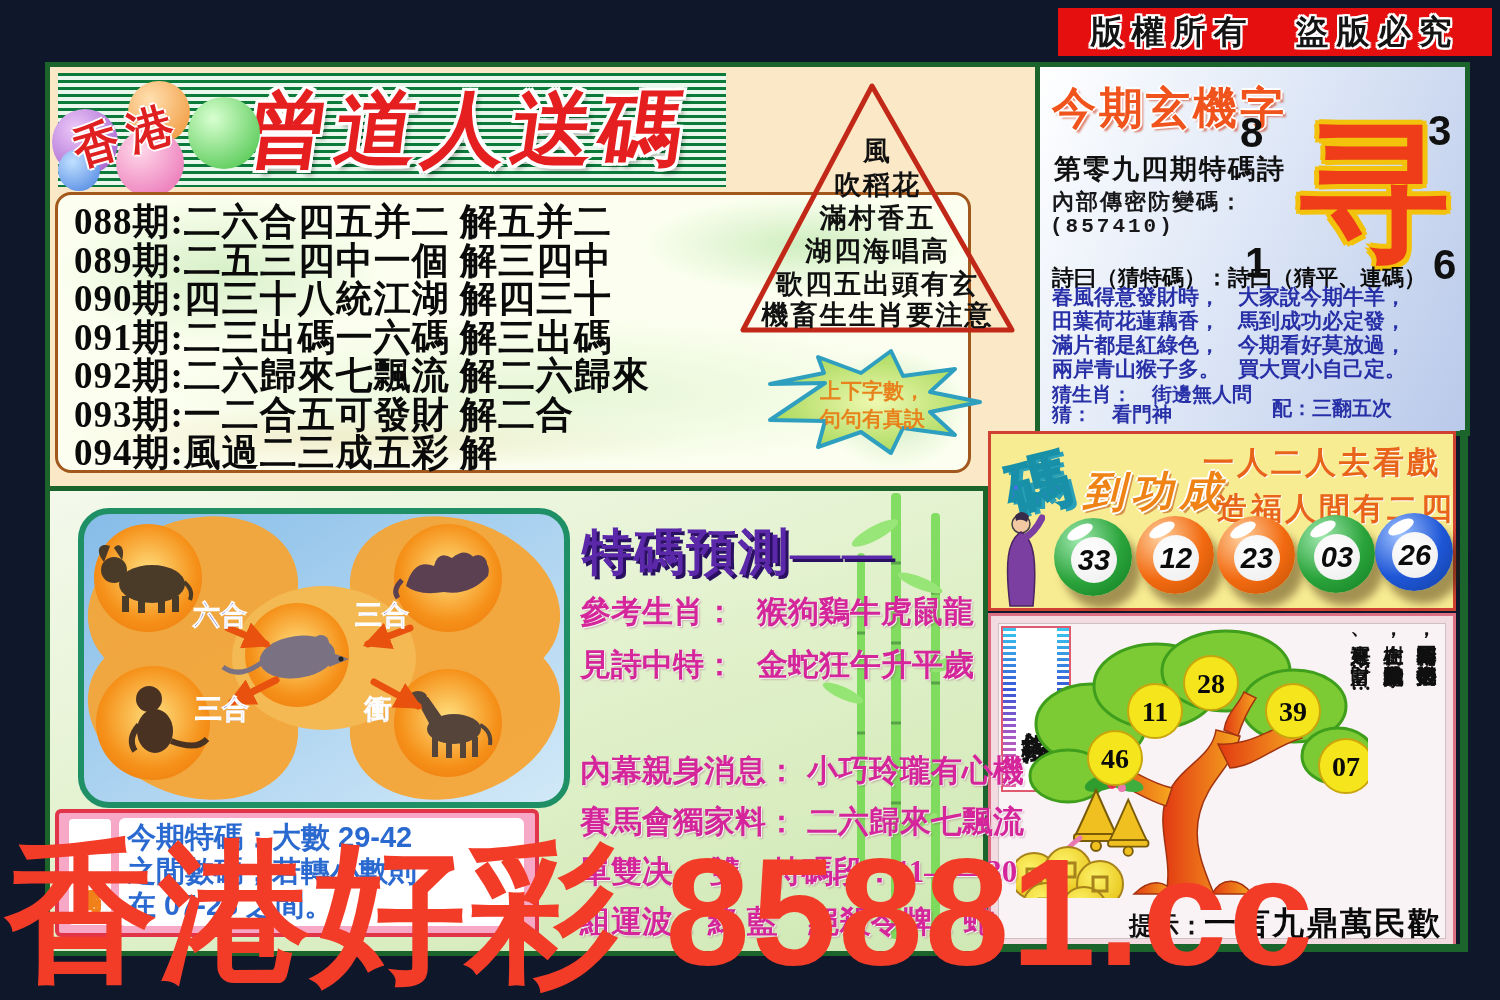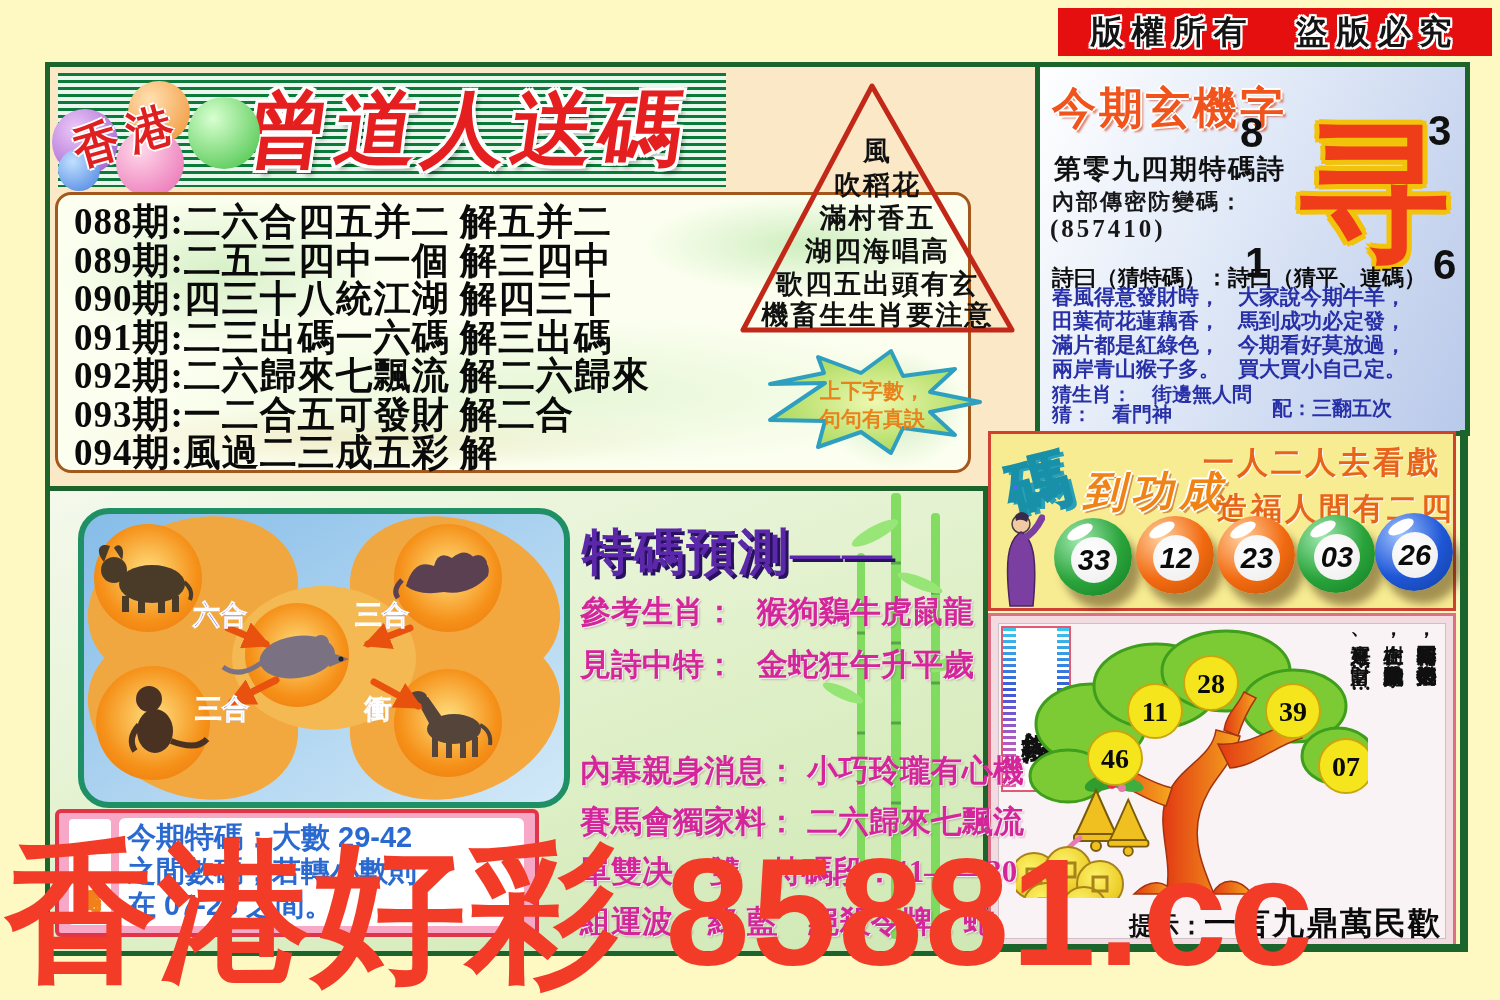--- a/index.html
+++ b/index.html
@@ -1,16 +1,16 @@
 <!DOCTYPE html>
 <html><head>
 <meta charset="utf-8">
 <style>
   html,body{margin:0;padding:0;}
-  #page{position:relative;width:1500px;height:1000px;background:#fef9c3;overflow:hidden;
+  #page{position:relative;width:1500px;height:1000px;background:#0f172a;overflow:hidden;
         font-family:"Liberation Serif",serif;}
   .abs{position:absolute;}
 
   
   #banner{left:1058px;top:8px;width:434px;height:48px;background:#e60f0f;
           display:flex;align-items:center;justify-content:center;
           font-size:33px;font-weight:bold;color:#141414;letter-spacing:8px;
           text-shadow:2px 0 0 #fff,-2px 0 0 #fff,0 2px 0 #fff,0 -2px 0 #fff,
                       2px 2px 0 #fff,-2px -2px 0 #fff,2px -2px 0 #fff,-2px 2px 0 #fff;}
 
@@ -51,22 +51,22 @@
   #mystery-title{left:12px;top:12px;font-size:44px;font-weight:bold;color:#f0541c;letter-spacing:3px;
        text-shadow:2px 0 0 #fff,-2px 0 0 #fff,0 2px 0 #fff,0 -2px 0 #fff,3px 3px 2px rgba(200,40,0,.55);}
   .corner-num{position:absolute;font-size:42px;font-weight:bold;color:#101010;
               font-family:"Liberation Sans",sans-serif;}
   #big-char{left:252px;top:26px;width:166px;text-align:center;font-size:150px;line-height:200px;
        font-weight:bold;color:#ee3d18;
        text-shadow:5px 0 0 #f2c20c,-5px 0 0 #f2c20c,0 5px 0 #f2c20c,0 -5px 0 #f2c20c,
                    4px 4px 0 #f2c20c,-4px -4px 0 #f2c20c,4px -4px 0 #f2c20c,-4px 4px 0 #f2c20c;}
   #poem-title{left:14px;top:84px;font-size:27px;font-weight:bold;color:#101010;letter-spacing:2px;}
   #secret-label{left:12px;top:120px;font-size:22px;font-weight:bold;color:#18181a;letter-spacing:2px;}
-  #secret-code{left:10px;top:148px;font-size:25px;font-weight:bold;color:#18181a;letter-spacing:3px;
-               font-family:Liberation Serif, serif;}
+  #secret-code{left:10px;top:148px;font-size:21px;font-weight:bold;color:#18181a;letter-spacing:3px;
+               font-family:Liberation Mono, monospace;}
   #verse-heading{left:12px;top:196px;font-size:22px;font-weight:bold;color:#0d0d0d;white-space:nowrap;}
   .poem-col{position:absolute;font-size:21px;font-weight:bold;color:#2830a8;line-height:24px;
             white-space:nowrap;}
   .guess{position:absolute;font-size:20px;font-weight:bold;color:#2830a8;white-space:nowrap;}
 
   
   #slogan-box{left:988px;top:431px;width:468px;height:180px;background:#f8ec92;
               border:3px solid #cf4130;box-sizing:border-box;}
   #brand-char{left:16px;top:8px;font-size:62px;font-weight:bold;color:#4f6cf0;
               transform:rotate(-14deg);-webkit-text-stroke:2px #1890a8;

